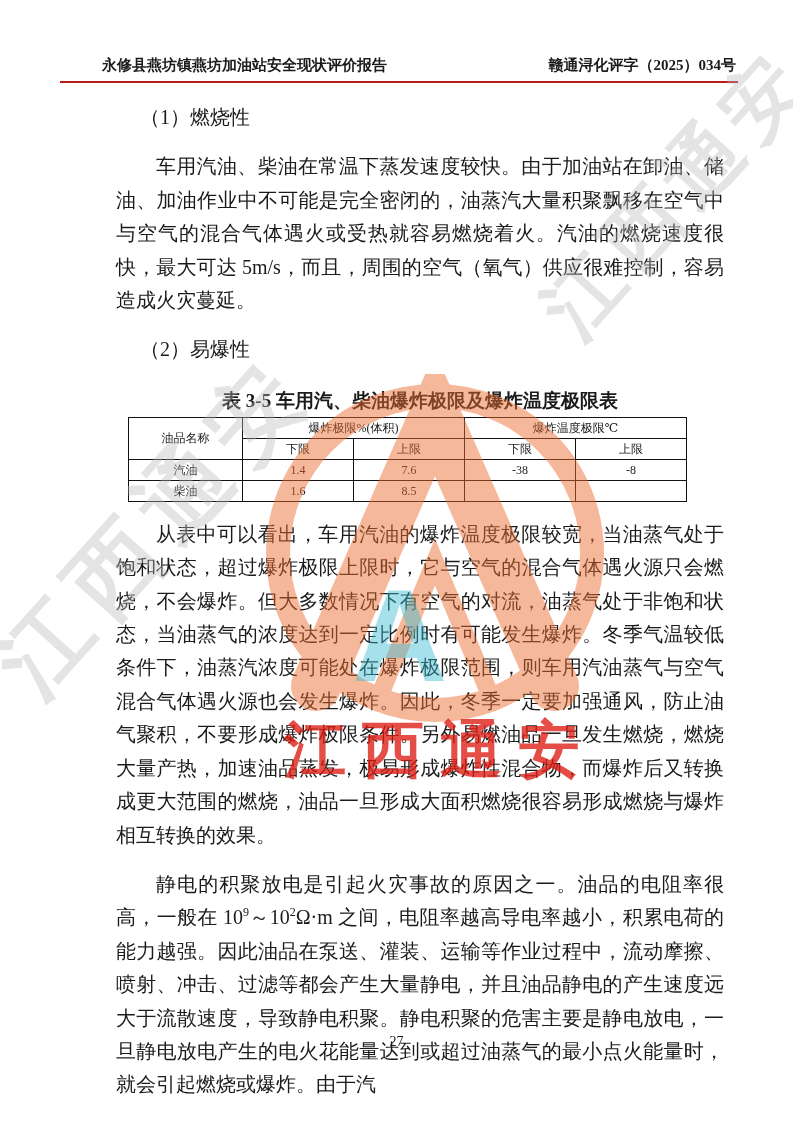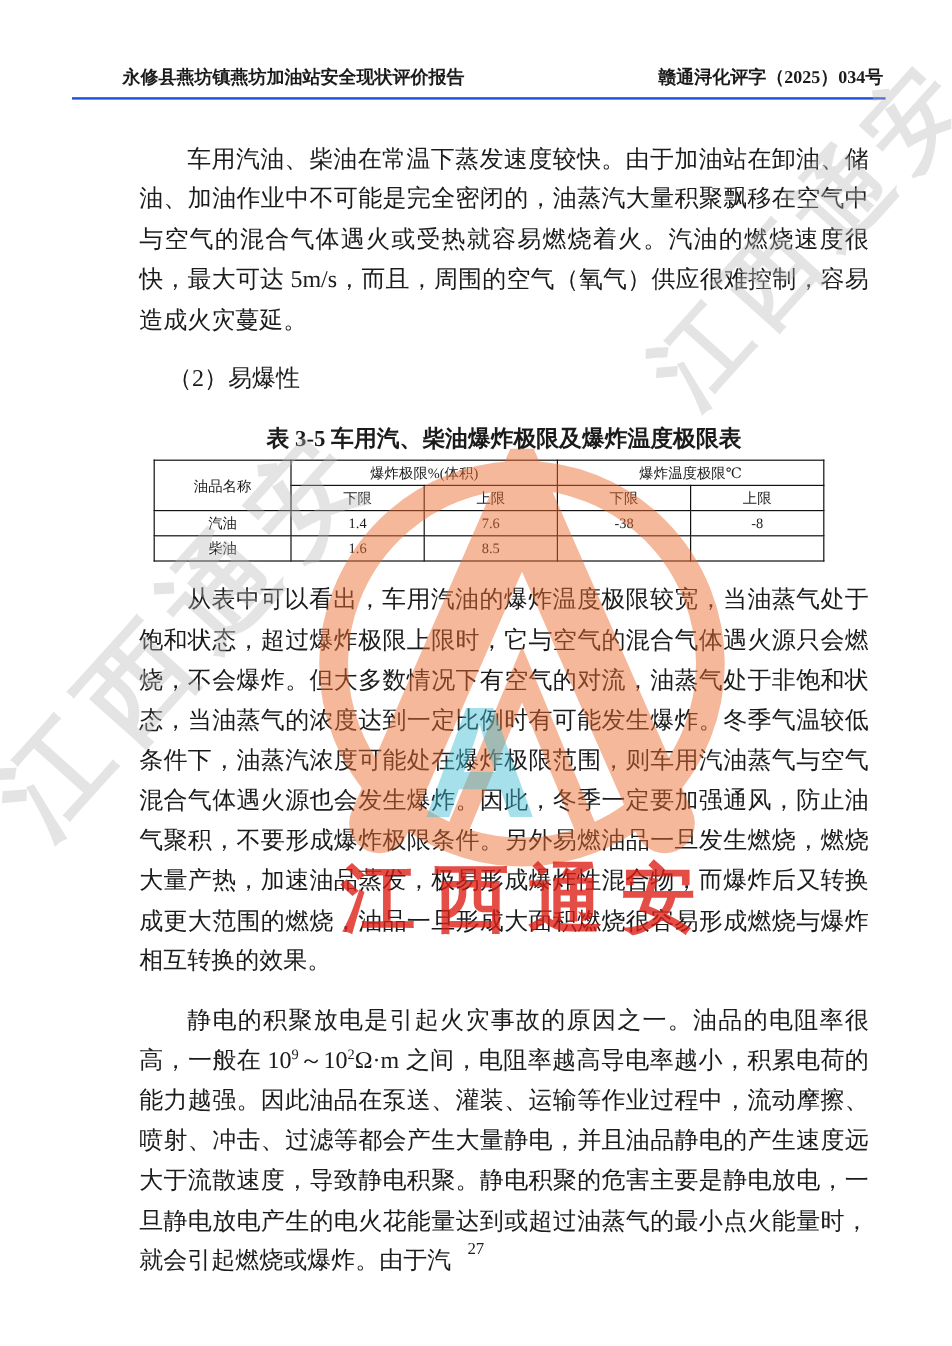--- a/index.html
+++ b/index.html
@@ -1,21 +1,21 @@
 <!DOCTYPE html>
 <html><head>
 <meta charset="utf-8">
 <style>
   html,body{margin:0;padding:0;background:#ffffff;}
   .page{
     position:relative;width:793px;height:1122px;background:#ffffff;overflow:hidden;
     font-family:"Liberation Serif","DejaVu Serif",serif;color:#1b1b1b;
   }
   
-  .header{position:absolute;left:60px;top:57px;width:678px;border-bottom:2px solid #1d4ed8;padding-bottom:7px;z-index:2;}
+  .header{position:absolute;left:60px;top:57px;width:678px;border-bottom:2px solid #b91c1c;padding-bottom:7px;z-index:2;}
   .header-row{display:flex;justify-content:space-between;align-items:flex-end;padding:0 2px 0 42px;
     font-weight:bold;font-size:15px;line-height:17px;}
   
   .content{position:absolute;left:100px;top:101px;width:640px;z-index:1;
     font-size:20px;line-height:33.4px;text-align:justify;}
   .content p{margin:16px;text-indent:2em;}
   .sec-heading{text-indent:2em;line-height:33.4px;}
   .table-title{text-align:center;font-weight:bold;font-size:19px;line-height:29px;margin-top:19px;}
   table.limits{border-collapse:collapse;table-layout:fixed;width:558px;margin:2px 0 4px 28px;
     font-size:12px;line-height:18px;text-align:center;}
@@ -41,20 +41,21 @@
 <div class="page">
 
   <div class="header">
     <div class="header-row">
       <span>永修县燕坊镇燕坊加油站安全现状评价报告</span>
       <span>赣通浔化评字（2025）034号</span>
     </div>
   </div>
 
   <div class="content">
+    <div class="sec-heading">（1）燃烧性</div>
     <p>车用汽油、柴油在常温下蒸发速度较快。由于加油站在卸油、储油、加油作业中不可能是完全密闭的，油蒸汽大量积聚飘移在空气中与空气的混合气体遇火或受热就容易燃烧着火。汽油的燃烧速度很快，最大可达 5m/s，而且，周围的空气（氧气）供应很难控制，容易造成火灾蔓延。</p>
 
     <div class="sec-heading">（2）易爆性</div>
 
     <div class="table-title">表 3-5  车用汽、柴油爆炸极限及爆炸温度极限表</div>
 
     <table class="limits">
       <colgroup>
         <col style="width:114px">
           <col style="width:111px">

